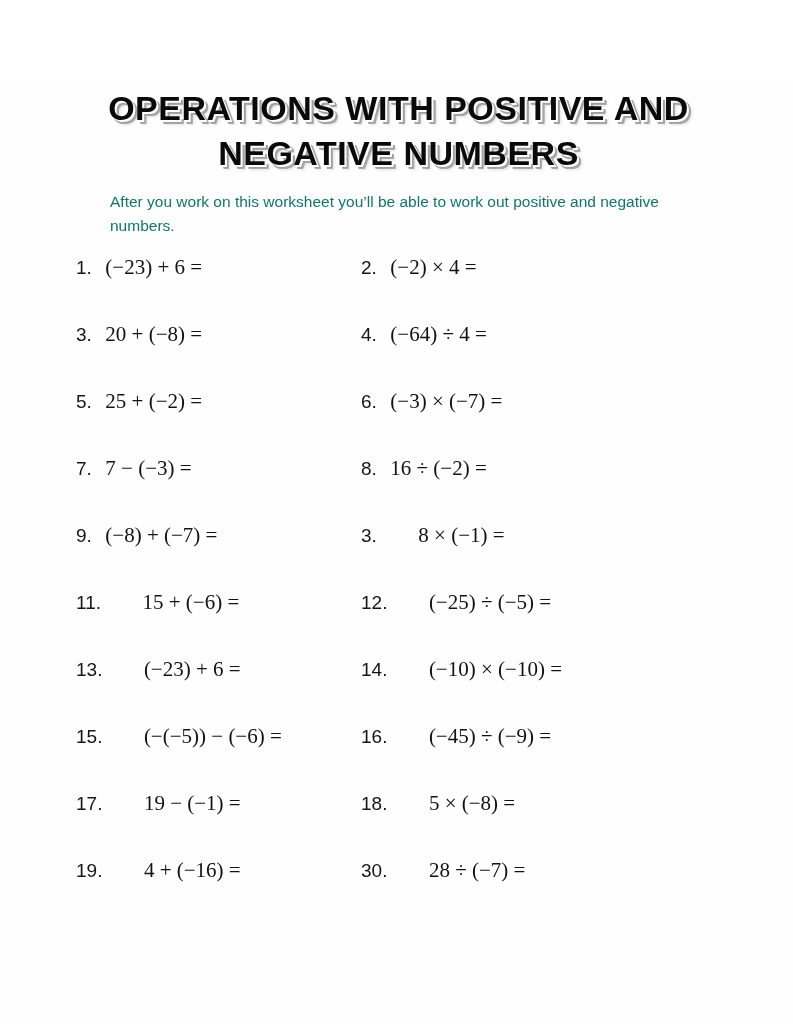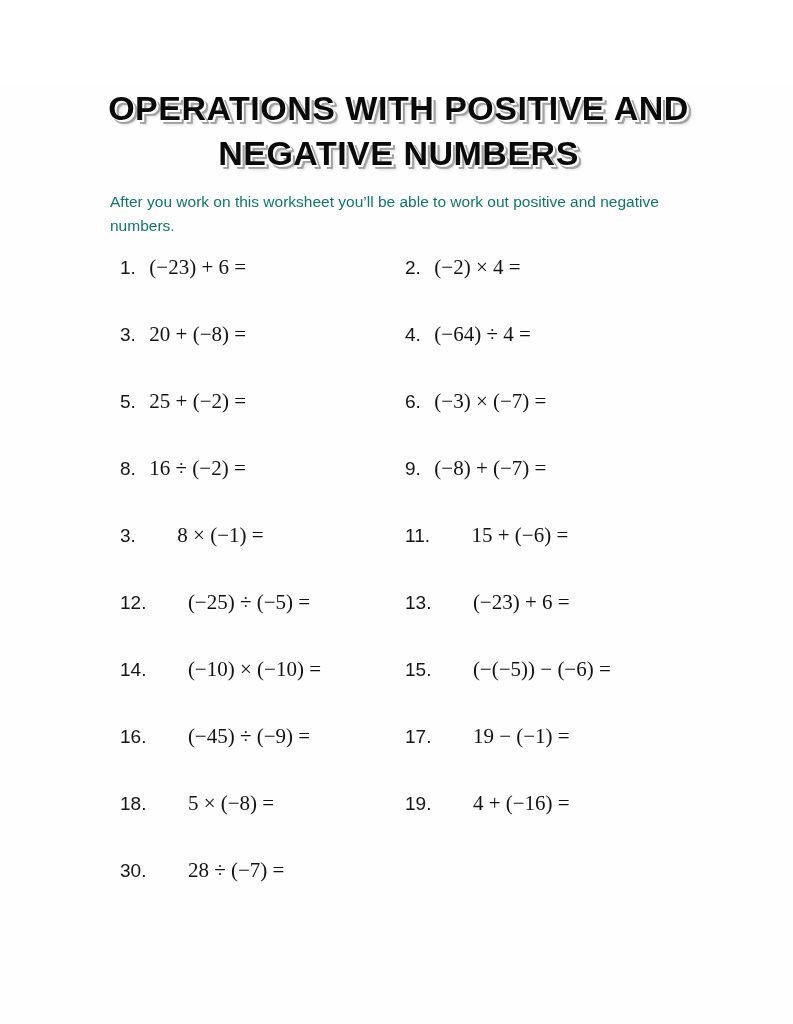--- a/index.html
+++ b/index.html
@@ -40,21 +40,21 @@
   }
   .intro {
     margin: 14px 0 4px 110px;
     max-width: 590px;
     font-size: 15.5px;
     line-height: 24px;
     color: #0f766e;
   }
   .problems {
     margin-top: 16px;
-    padding-left: 120px;
+    padding-left: 76px;
     display: grid;
     grid-template-columns: 285px auto;
     row-gap: 39px;
     align-items: baseline;
   }
   .problem {
     line-height: 27px;
     white-space: nowrap;
   }
   .pnum {
@@ -100,20 +100,24 @@
   </div>
       <div class="problem">
     <span class="pnum">5.</span>
     <span class="pexpr">25 + (−2) =</span>
   </div>
       <div class="problem">
     <span class="pnum">6.</span>
     <span class="pexpr">(−3) × (−7) =</span>
   </div>
       <div class="problem">
+    <span class="pnum">7.</span>
+    <span class="pexpr">7 − (−3) =</span>
+  </div>
+      <div class="problem">
     <span class="pnum">8.</span>
     <span class="pexpr">16 ÷ (−2) =</span>
   </div>
       <div class="problem">
     <span class="pnum">9.</span>
     <span class="pexpr">(−8) + (−7) =</span>
   </div>
       <div class="problem wide">
     <span class="pnum">3.</span>
     <span class="pexpr">8 × (−1) =</span>

